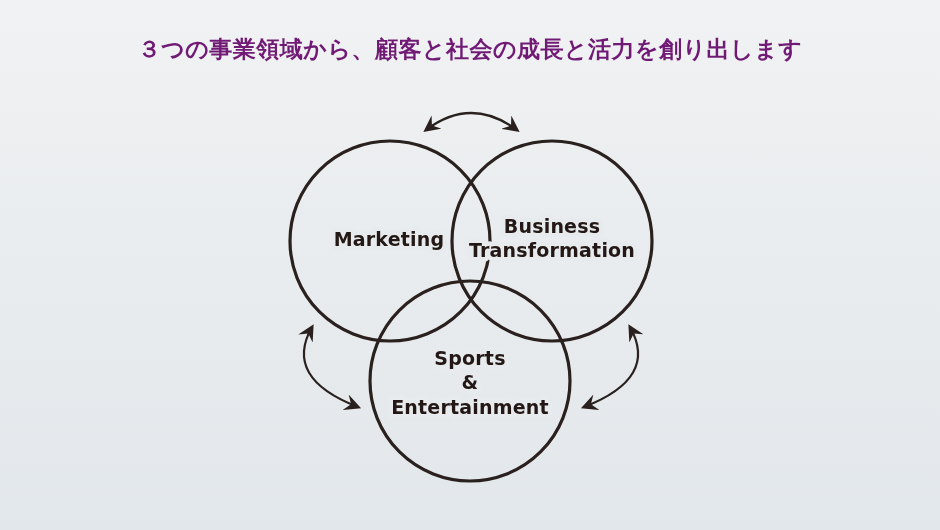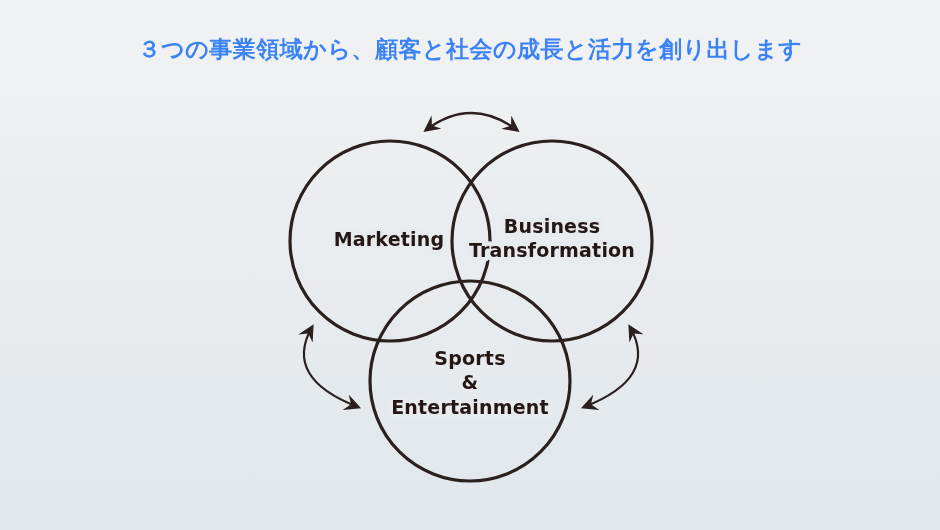--- a/index.html
+++ b/index.html
@@ -16,21 +16,21 @@
   }
   .page-title {
     position: absolute;
     top: 34px;
     left: 0;
     width: 940px;
     text-align: center;
     font-size: 23px;
     font-weight: 700;
     letter-spacing: 0.5px;
-    color: #3b82f6;
+    color: #701a75;
     font-family: "Liberation Sans", sans-serif;
   }
   svg.venn {
     position: absolute;
     left: 0;
     top: 0;
   }
   .circle-outline {
     fill: none;
     stroke-width: 3.2;

